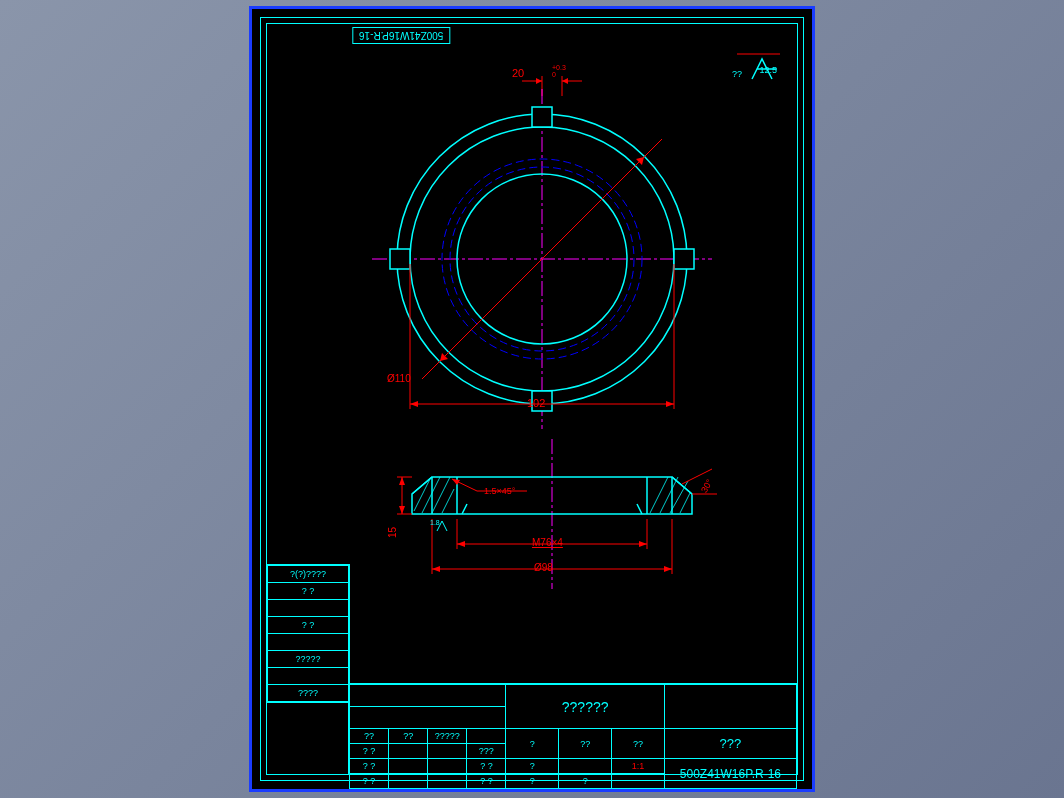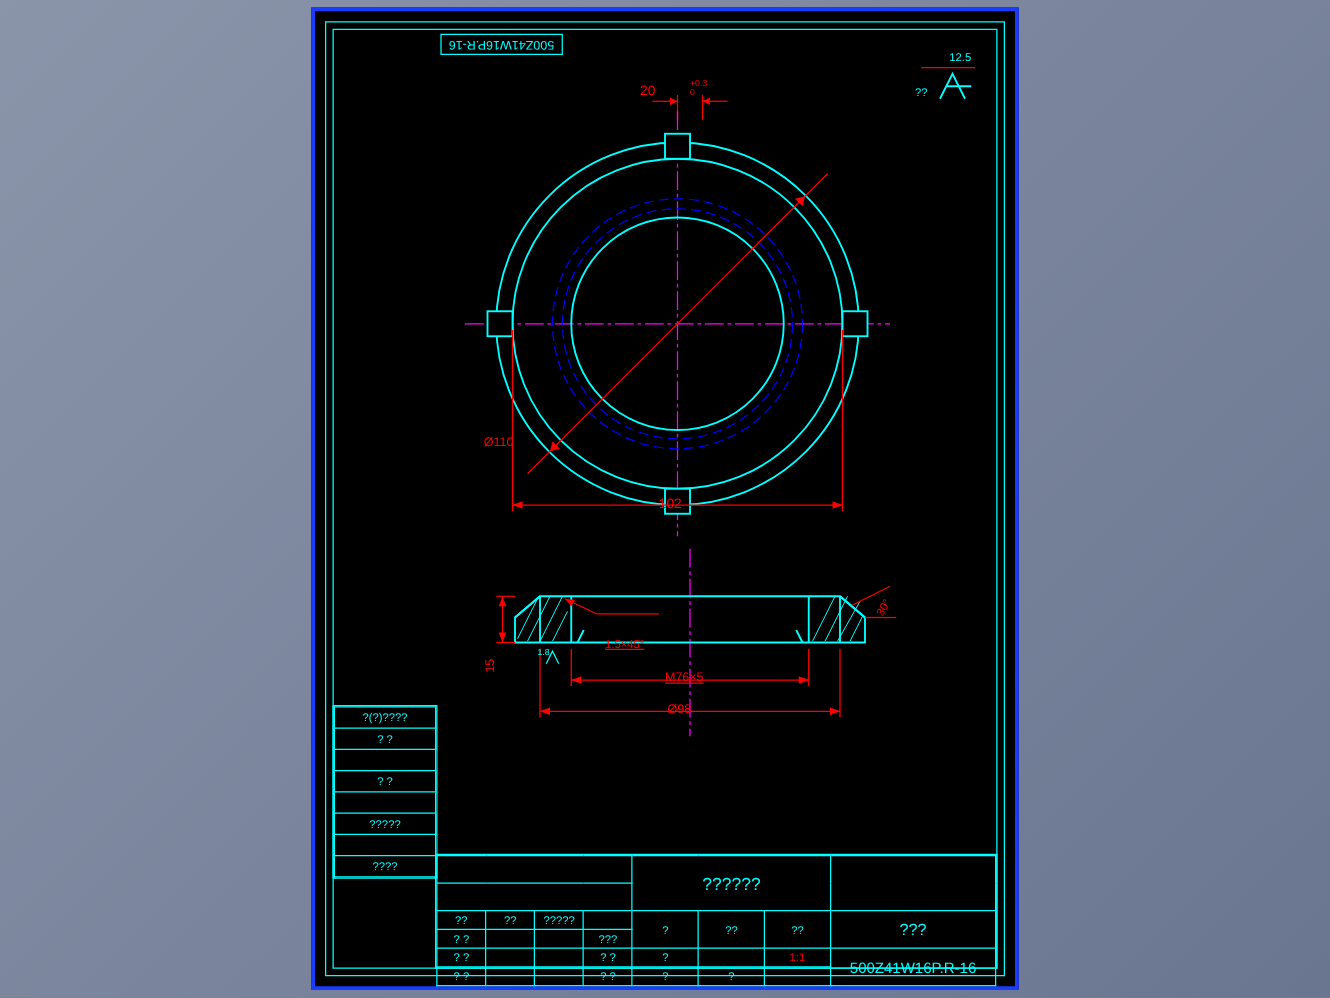--- a/index.html
+++ b/index.html
@@ -25,21 +25,21 @@
 <div class="sheet">
 <div class="frame"></div>
 <div class="inner"></div>
 
 <div class="txt" style="top:18px;left:100px;transform:rotate(180deg);border:1px solid #0ff;padding:2px 6px">500Z41W16P.R-16</div>
 
 <svg style="top:45px;right:30px" width="50" height="40">
 <path d="M20,25 L30,5 L40,25 M25,15 L45,15" class="cyan"></path>
 <line x1="5" y1="0" x2="48" y2="0" class="dim"></line>
 </svg>
-<div class="txt" style="top:32px;right:35px;font-size:9px">12.5</div>
+<div class="txt" style="top:56px;right:35px;font-size:9px">12.5</div>
 <div class="txt" style="top:60px;right:70px;font-size:9px">??</div>
 
 <svg style="top:62px;left:270px" width="60" height="30">
 <line x1="0" y1="10" x2="20" y2="10" class="dim"></line>
 <line x1="40" y1="10" x2="60" y2="10" class="dim"></line>
 <path d="M20,10 l-6,-3 v6 z M40,10 l6,-3 v6 z" class="arr"></path>
 <line x1="20" y1="5" x2="20" y2="25" class="dim"></line>
 <line x1="40" y1="5" x2="40" y2="25" class="dim"></line>
 </svg>
 <div class="txt red" style="top:58px;left:260px;font-size:11px">20</div>
@@ -61,21 +61,21 @@
 <rect x="292" y="150" width="20" height="20" fill="#000" stroke="#0ff" stroke-width="1.5"></rect>
 
 <line x1="40" y1="280" x2="280" y2="40" class="dim"></line>
 <path d="M58,262 l8,-2 l-6,-6 z M262,58 l-8,2 l6,6 z" class="arr"></path>
 
 <line x1="28" y1="310" x2="28" y2="165" class="dim"></line>
 <line x1="292" y1="310" x2="292" y2="165" class="dim"></line>
 <line x1="28" y1="305" x2="292" y2="305" class="dim"></line>
 <path d="M28,305 l8,-3 v6 z M292,305 l-8,-3 v6 z" class="arr"></path>
 </svg>
-<div class="txt red" style="top:340px;left:135px;font-size:10px">Ø110</div>
+<div class="txt red" style="top:364px;left:135px;font-size:10px">Ø110</div>
 <div class="txt red" style="top:388px;left:275px;font-size:11px;">102</div>
 
 <svg style="top:450px;left:130px" width="340" height="130">
 <line x1="170" y1="-20" x2="170" y2="130" class="center"></line>
 
 <path d="M30,35 L50,18 L290,18 L310,35 L310,55 L30,55 Z" class="cyan"></path>
 <path d="M50,18 L50,55 M290,18 L290,55" class="cyan"></path>
 <path d="M75,18 L75,55 M265,18 L265,55" class="cyan"></path>
 <path d="M80,55 L85,45 M260,55 L255,45" class="cyan"></path>
 
@@ -108,22 +108,22 @@
 <line x1="70" y1="20" x2="95" y2="32" class="dim"></line>
 <line x1="95" y1="32" x2="145" y2="32" class="dim"></line>
 <path d="M70,20 l8,1 l-3,5 z" class="arr"></path>
 
 <line x1="310" y1="35" x2="335" y2="35" class="dim"></line>
 <line x1="300" y1="25" x2="330" y2="10" class="dim"></line>
 
 <path d="M55,72 L60,62 L65,72" class="cyan" style="stroke-width:1"></path>
 </svg>
 <div class="txt red" style="top:518px;left:135px;font-size:10px;transform:rotate(-90deg)">15</div>
-<div class="txt red" style="top:501px;left:232px;font-size:9px;text-decoration:underline">1.5×45°</div>
-<div class="txt red" style="top:528px;left:280px;font-size:10px;text-decoration:underline">M76×5</div>
+<div class="txt red" style="top:477px;left:232px;font-size:9px;">1.5×45°</div>
+<div class="txt red" style="top:528px;left:280px;font-size:10px;text-decoration:underline">M76×4</div>
 <div class="txt red" style="top:553px;left:282px;font-size:10px;">Ø98</div>
 <div class="txt red" style="top:472px;left:448px;font-size:9px;transform:rotate(-60deg)">30°</div>
 <div class="txt" style="top:510px;left:178px;font-size:7px">1.8</div>
 
 <div class="tb" style="left:14px;top:555px;width:82px">
 <table style="width:100%">
         <tbody>
           <tr>
             <td style="height:14px">?(?)????</td>
           </tr>

